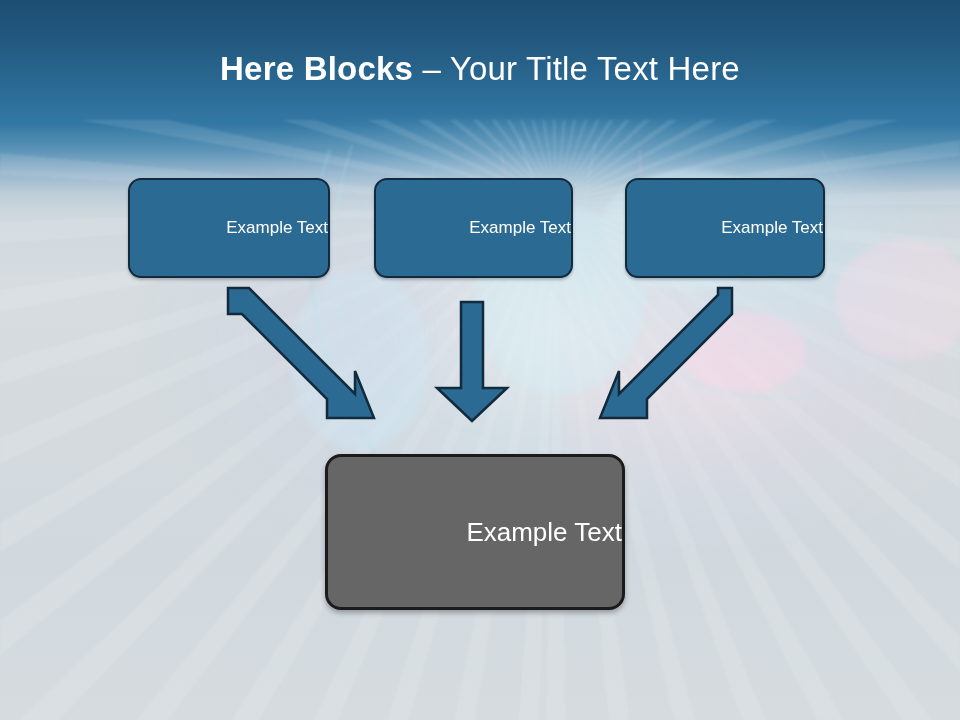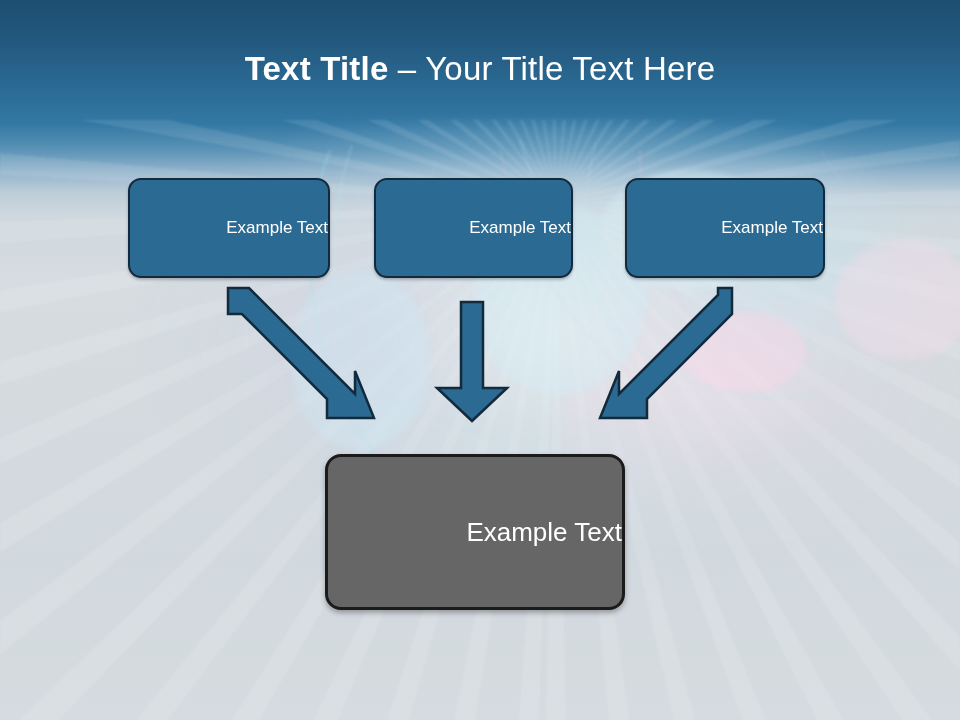--- a/index.html
+++ b/index.html
@@ -201,21 +201,21 @@
     <g filter="url(#softer)" opacity="0.38">
       <ellipse cx="744" cy="352" rx="62" ry="40" fill="#ffd7e8"></ellipse>
       <ellipse cx="560" cy="300" rx="85" ry="95" fill="#cfeef8"></ellipse>
       <ellipse cx="360" cy="360" rx="70" ry="90" fill="#cdeaf6"></ellipse>
       <ellipse cx="690" cy="230" rx="90" ry="60" fill="#d9f1f8"></ellipse>
       <ellipse cx="905" cy="300" rx="70" ry="60" fill="#f7dce9"></ellipse>
     </g>
   </svg>
 
   <div class="title">
-    <span class="strong">Text Title</span><span class="dash"> – </span><span class="light">Your Title Text Here</span>
+    <span class="strong">Here Blocks</span><span class="dash"> – </span><span class="light">Your Title Text Here</span>
   </div>
 
   <svg class="arrow-layer" viewBox="0 0 960 720" aria-hidden="true">
 
     <polygon class="arrow-shape" points="228,288 249,288 355,394 355,371 374,418 327,418 327,399 242,314 228,314"></polygon>
 
     <polygon class="arrow-shape" points="461,302 483,302 483,388 507,388 472,421 437,388 461,388"></polygon>
 
     <polygon class="arrow-shape" points="718,288 732,288 732,314 647,399 647,418 600,418 619,371 619,394 718,295"></polygon>
   </svg>

